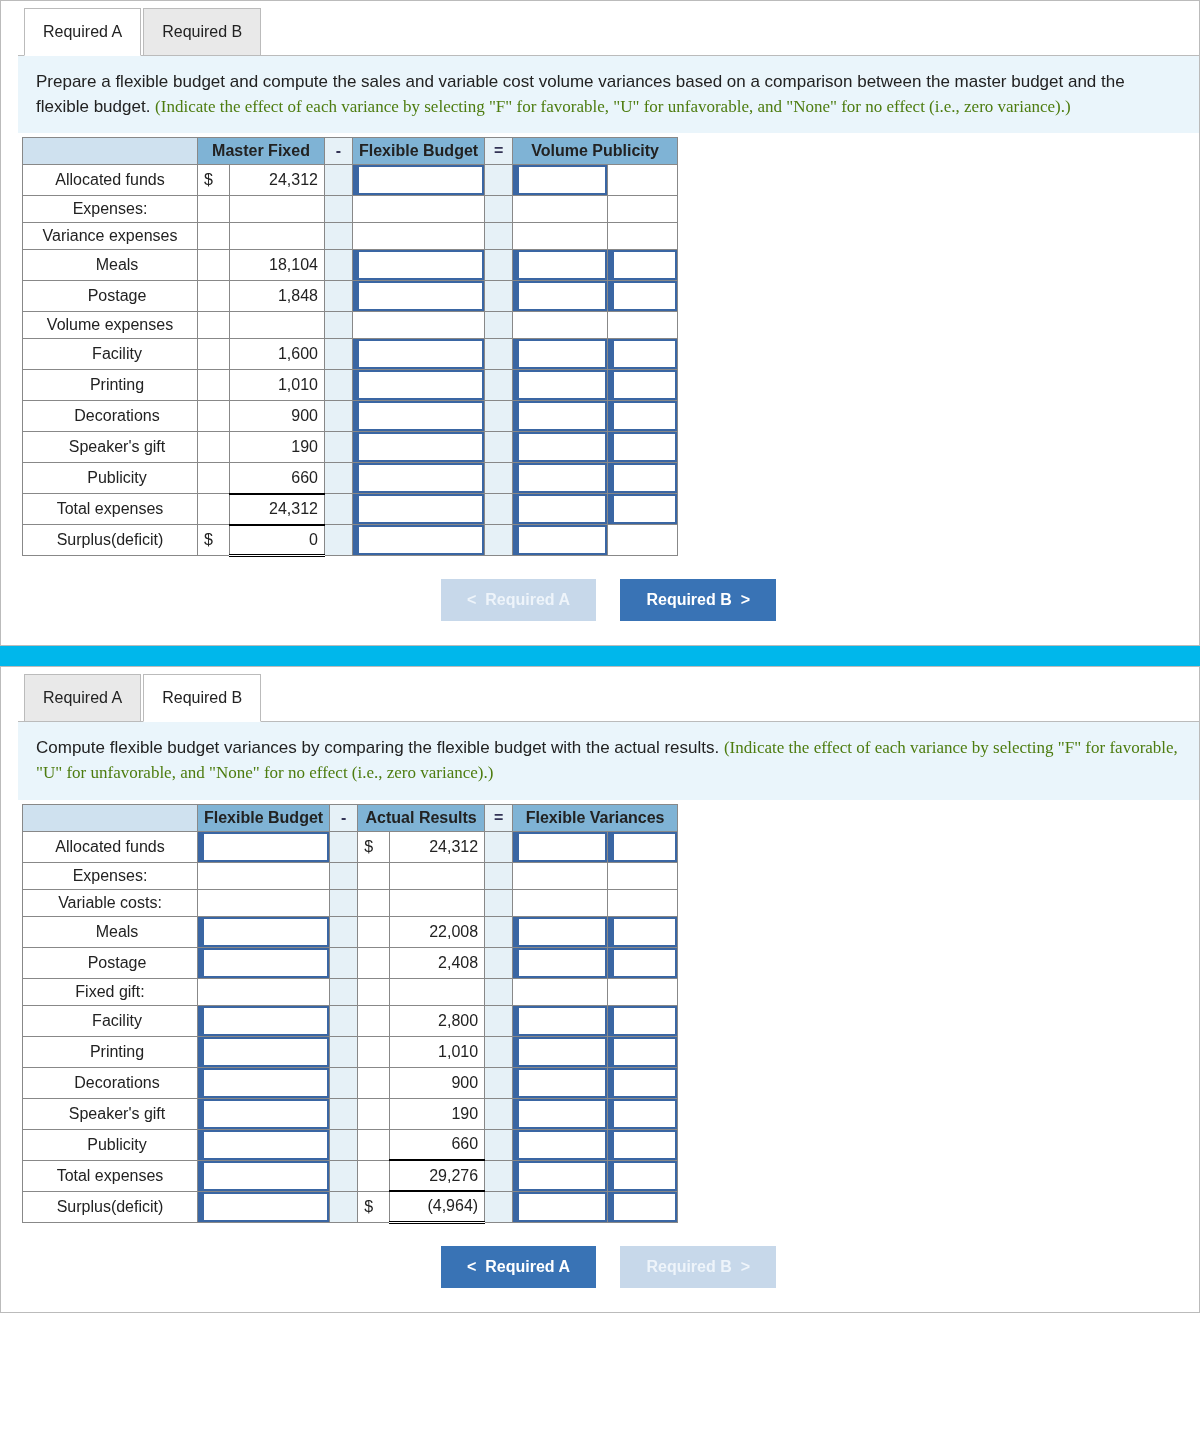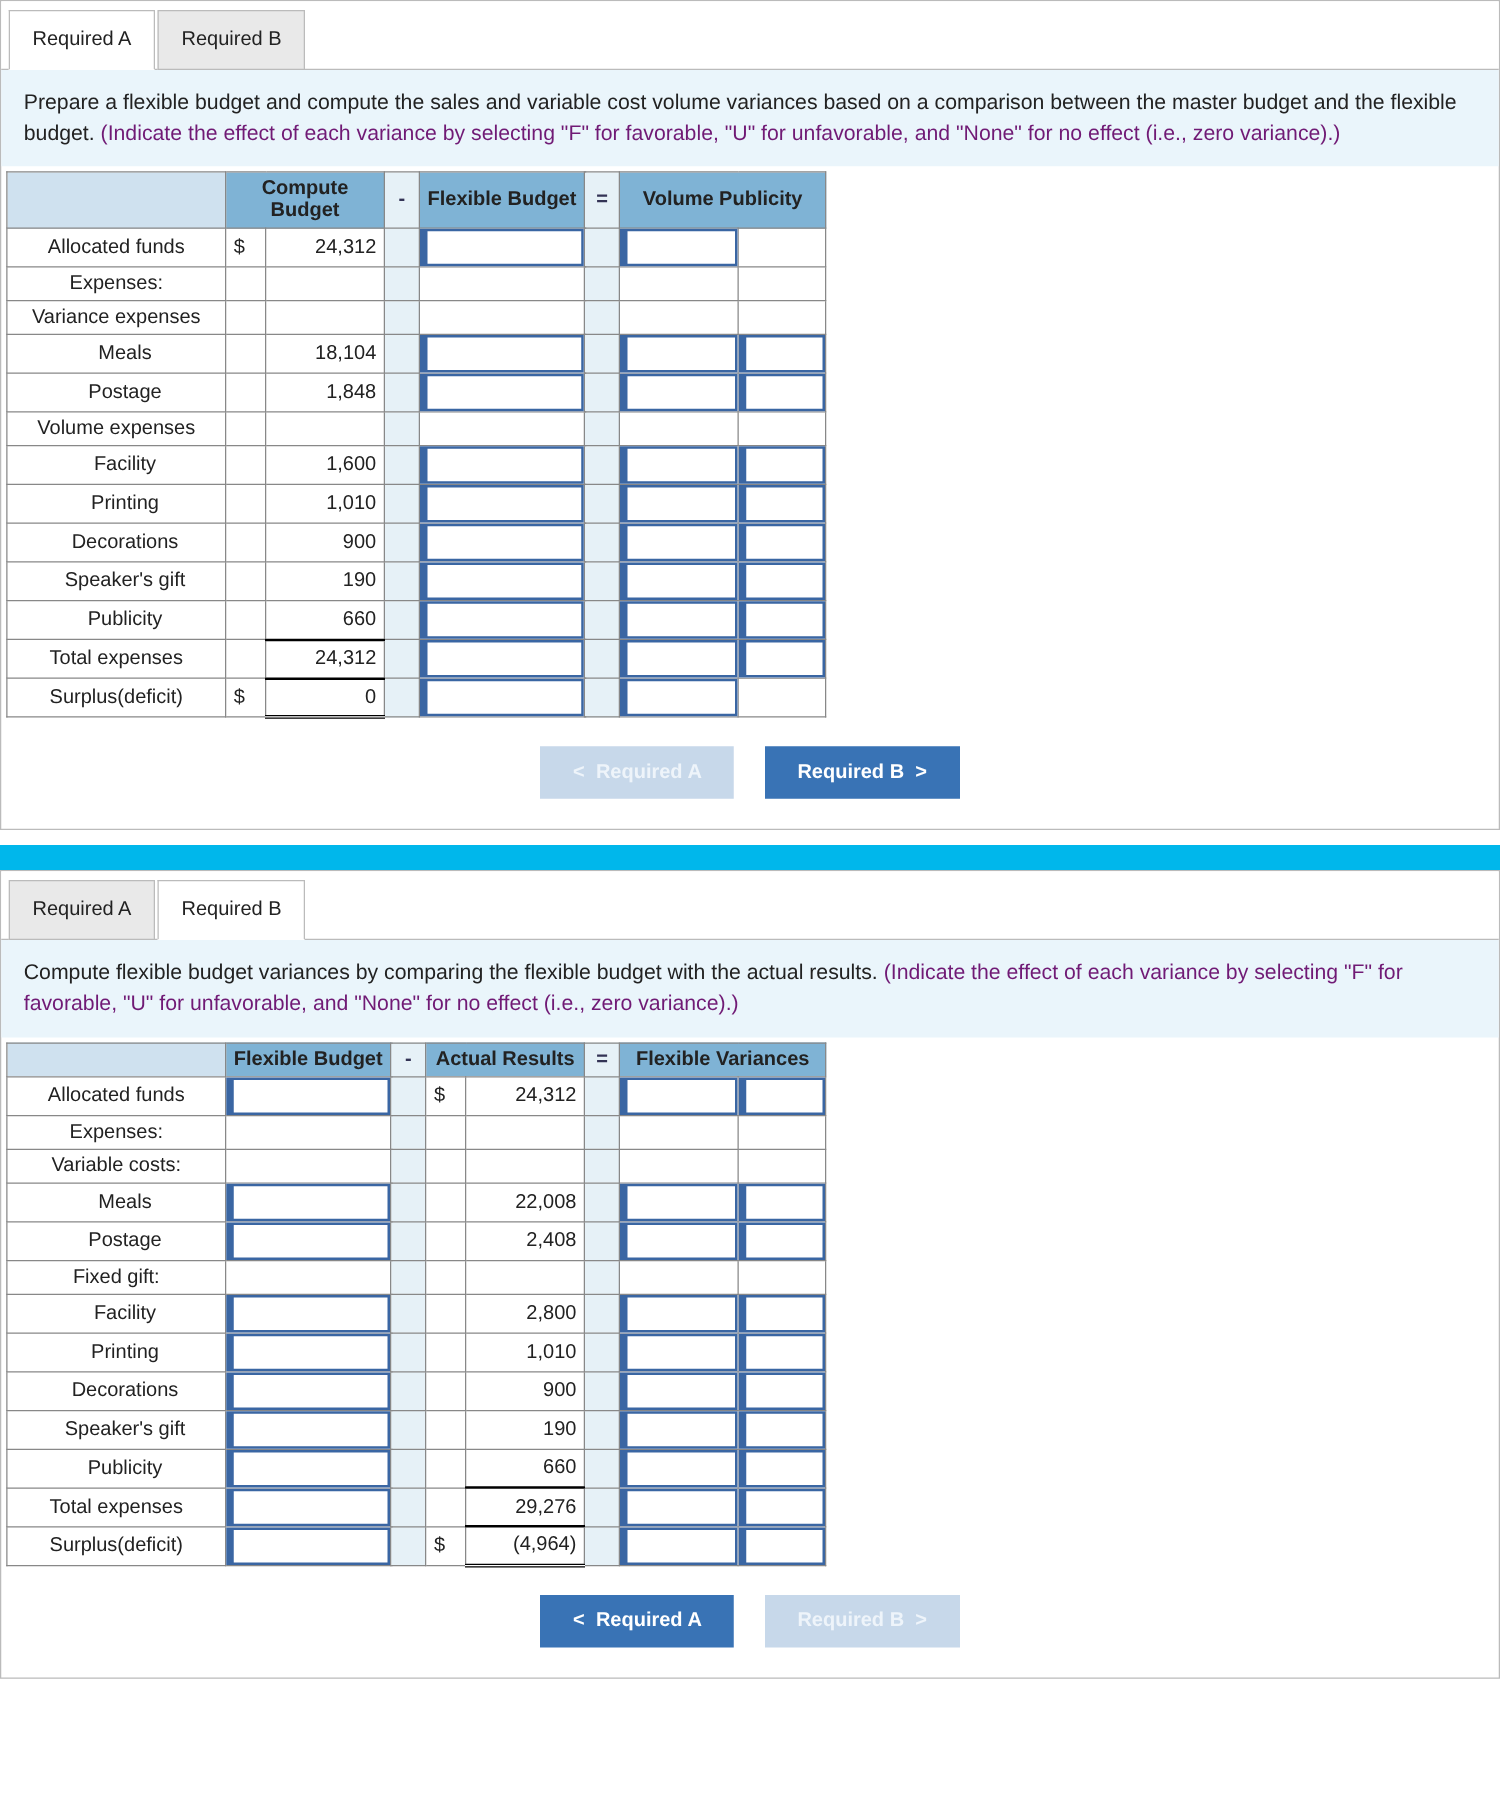--- a/index.html
+++ b/index.html
@@ -4,40 +4,40 @@
 <style>
   * { box-sizing: border-box; }
   body {
     font-family: Arial, Helvetica, sans-serif;
     font-size: 16px;
     color: #222;
     margin: 0;
     padding: 0;
     background: #fff;
   }
-  .section { border: 1px solid #bbb; margin-bottom: 12px; background: #fff; }
+  .section { border: 1px solid #bbb; margin-bottom: 0; background: #fff; padding-left: 17px; }
   .tabs { display: flex; padding: 6px 6px 0 6px; border-bottom: 1px solid #bbb; background: #fff; }
   .tab {
     padding: 14px 18px;
     border: 1px solid #bbb;
     background: #e9e9e9;
     cursor: pointer;
     font-size: 16px;
     position: relative;
     top: 1px;
     margin-right: 2px;
   }
   .tab.active { background: #fff; border-bottom: 1px solid #fff; }
   .prompt {
     background: #eaf5fb;
     padding: 14px 18px;
     line-height: 1.45;
     font-size: 17px;
   }
-  .prompt .instr { color: #701a75; }
+  .prompt .instr { color: #4d7c0f; font-family: Liberation Serif, serif; }
   .table-wrap { padding: 4px; }
   table.grid { border-collapse: collapse; }
   table.grid td, table.grid th {
     border: 1px solid #888;
     padding: 4px 6px;
     font-size: 16px;
     vertical-align: middle;
     background: #fff;
   }
   table.grid th {
@@ -92,21 +92,21 @@
 
   <div class="prompt">
     <span>Prepare a flexible budget and compute the sales and variable cost volume variances based on a comparison between the master budget and the flexible budget. </span><span class="instr">(Indicate the effect of each variance by selecting "F" for favorable, "U" for unfavorable, and "None" for no effect (i.e., zero variance).)</span>
   </div>
 
   <div class="table-wrap">
     <table class="grid">
       <thead>
         <tr>
           <th class="hdr-blank row-label"></th>
-          <th class="hdr-dark" colspan="2">Compute Budget</th>
+          <th class="hdr-dark" colspan="2">Master Fixed</th>
           <th class="op-cell">-</th>
           <th class="hdr-dark" colspan="2">Flexible Budget</th>
           <th class="op-cell">=</th>
           <th class="hdr-dark" colspan="2">Volume Publicity</th>
         </tr>
       </thead>
       <tbody id="tbody-a">
           <tr>
             <td class="row-label">Allocated funds</td>
             <td class="money-prefix">$</td>

